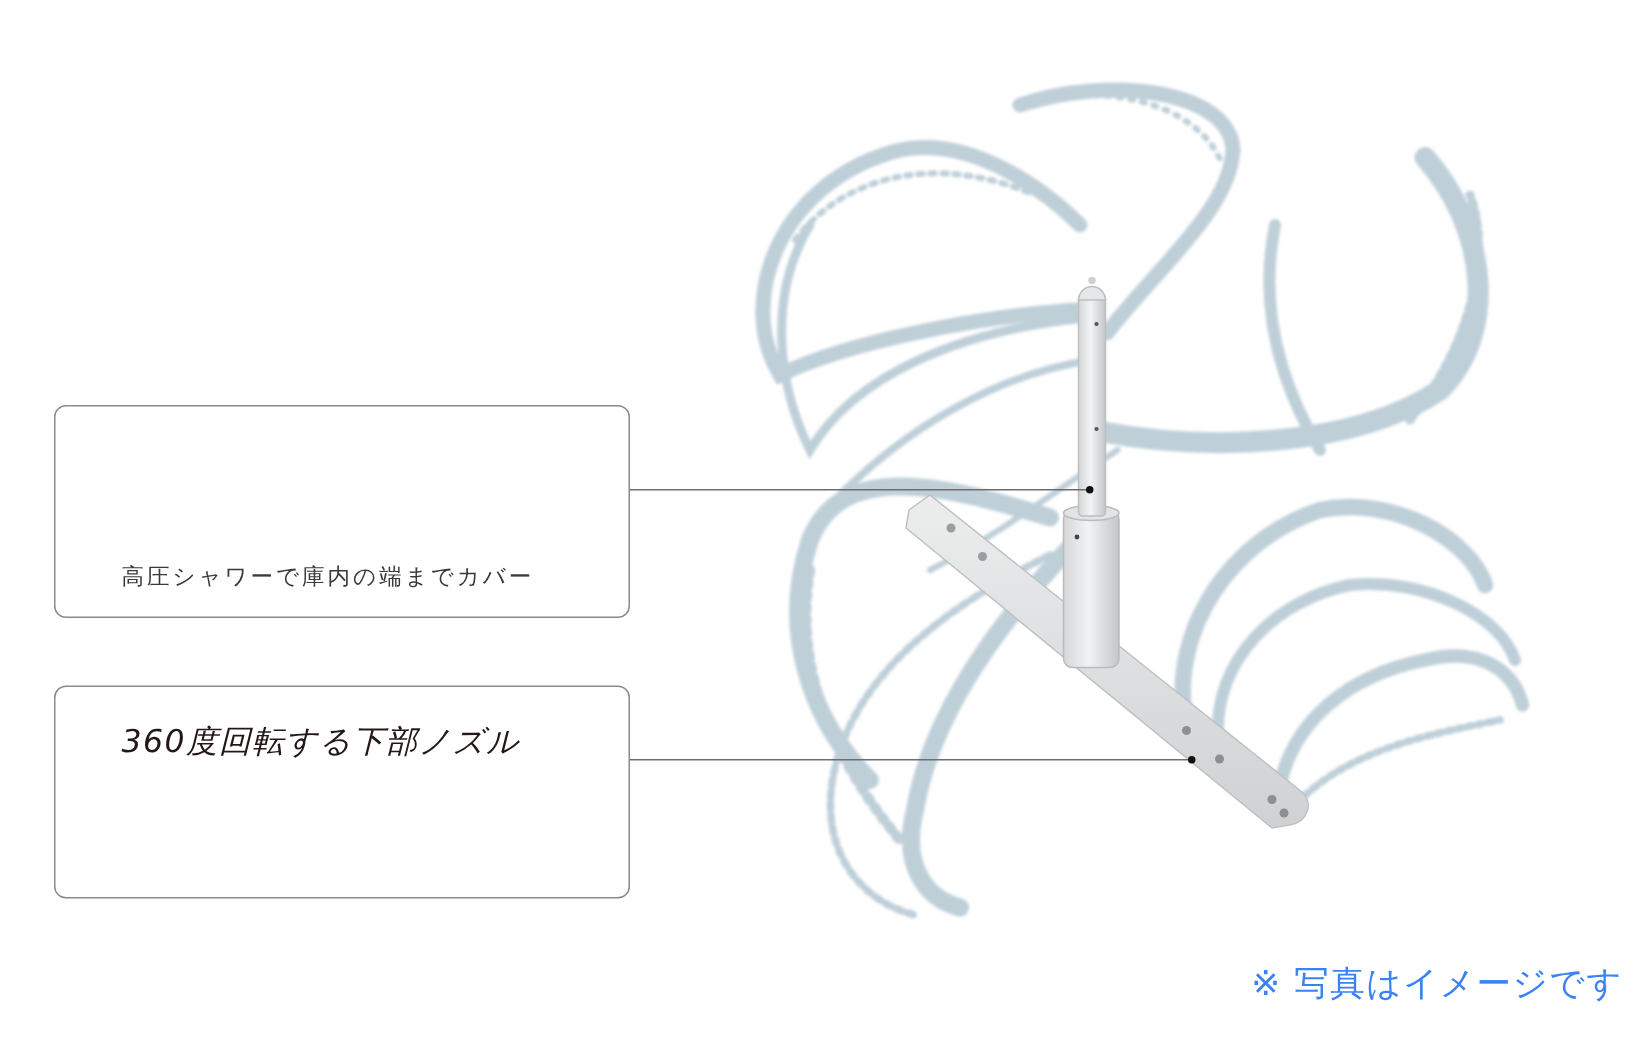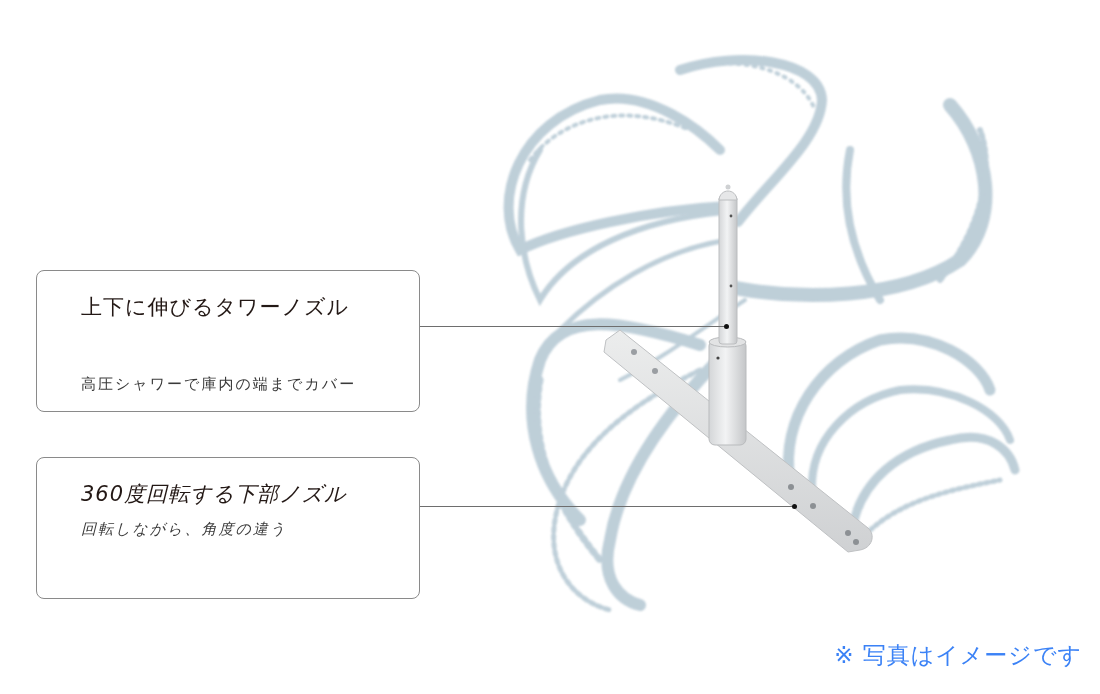--- a/index.html
+++ b/index.html
@@ -89,22 +89,20 @@
     <circle cx="718" cy="358" r="1.6" fill="#444"></circle>
   </g>
 </svg>
 
 <div class="leader" style="left:420px; top:326px; width:306px;"></div>
 <div class="leader-dot" style="left:724px; top:324px;"></div>
 <div class="leader" style="left:420px; top:506px; width:374px;"></div>
 <div class="leader-dot" style="left:792px; top:504px;"></div>
 
 <div class="callout-box" id="box-tower">
-  <div class="callout-title">上下に伸びるタワーノズル</div>
   <div class="callout-line l2">高圧シャワーで庫内の端までカバー</div>
 </div>
 
 <div class="callout-box" id="box-lower">
   <div class="callout-title">360度回転する下部ノズル</div>
-  <div class="callout-line l1">回転しながら、角度の違う</div>
 </div>
 
 <div class="note">※ 写真はイメージです</div>
 
 </body></html>

